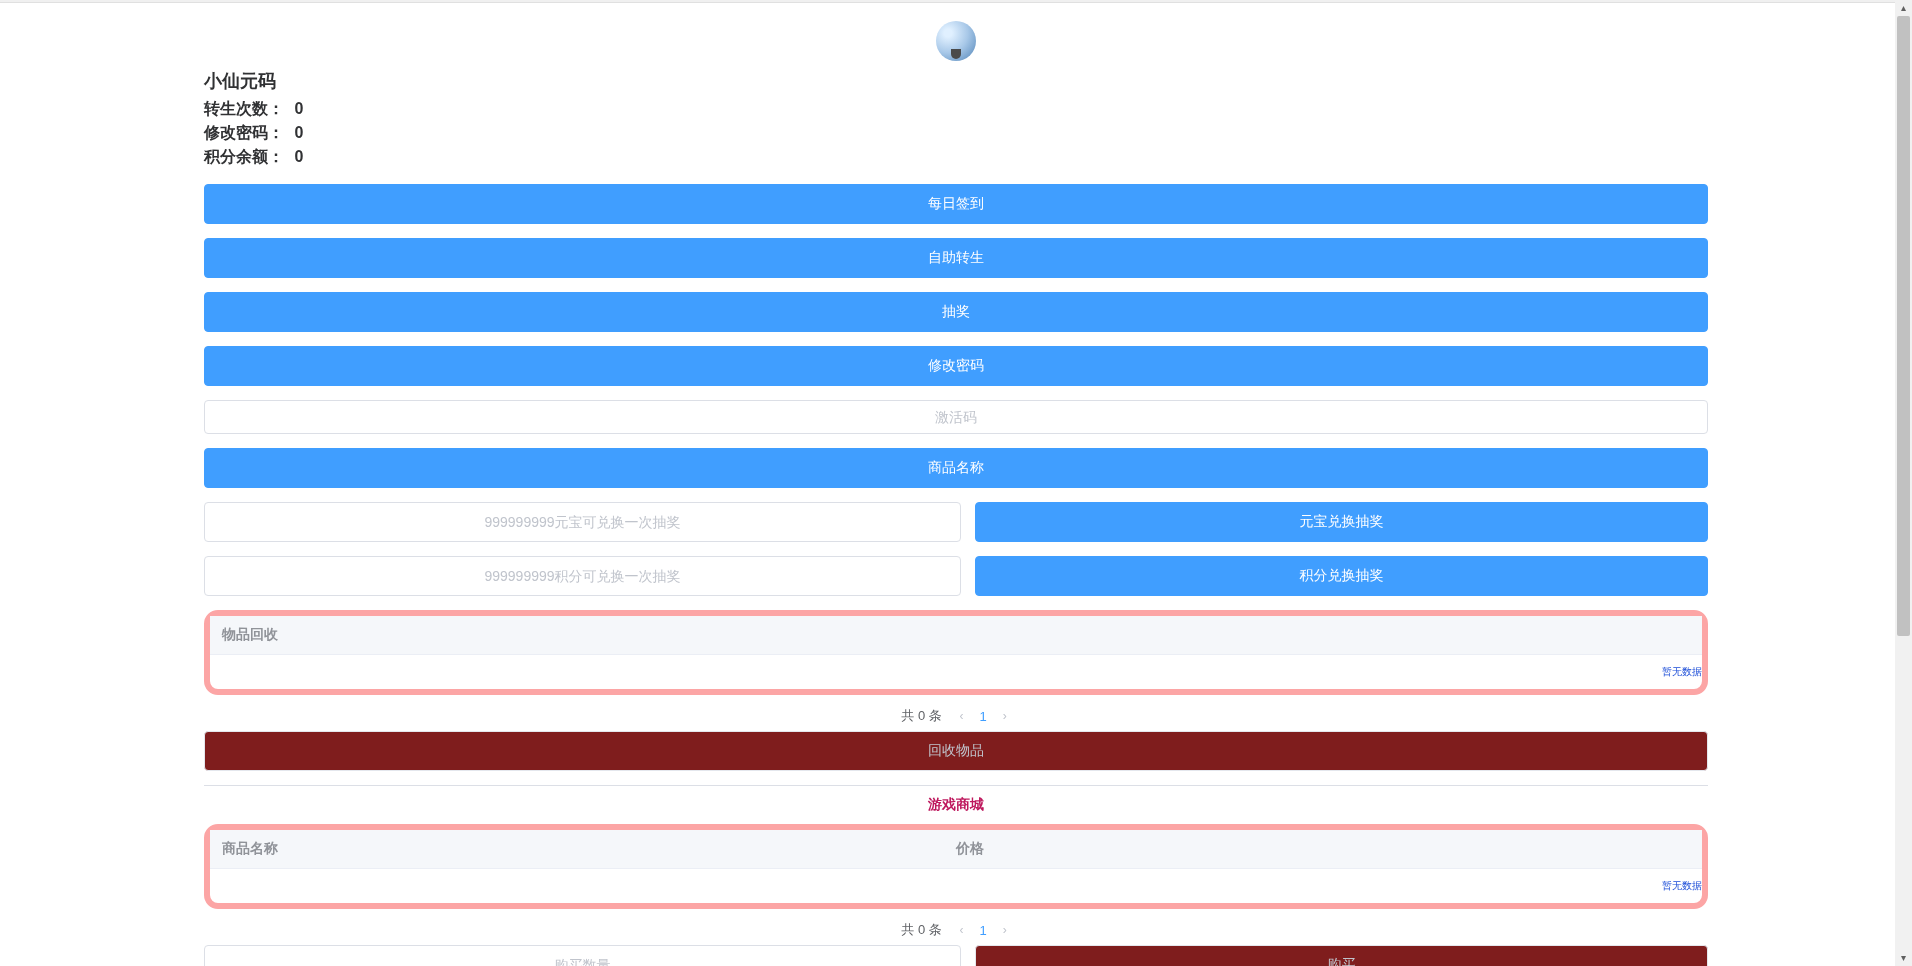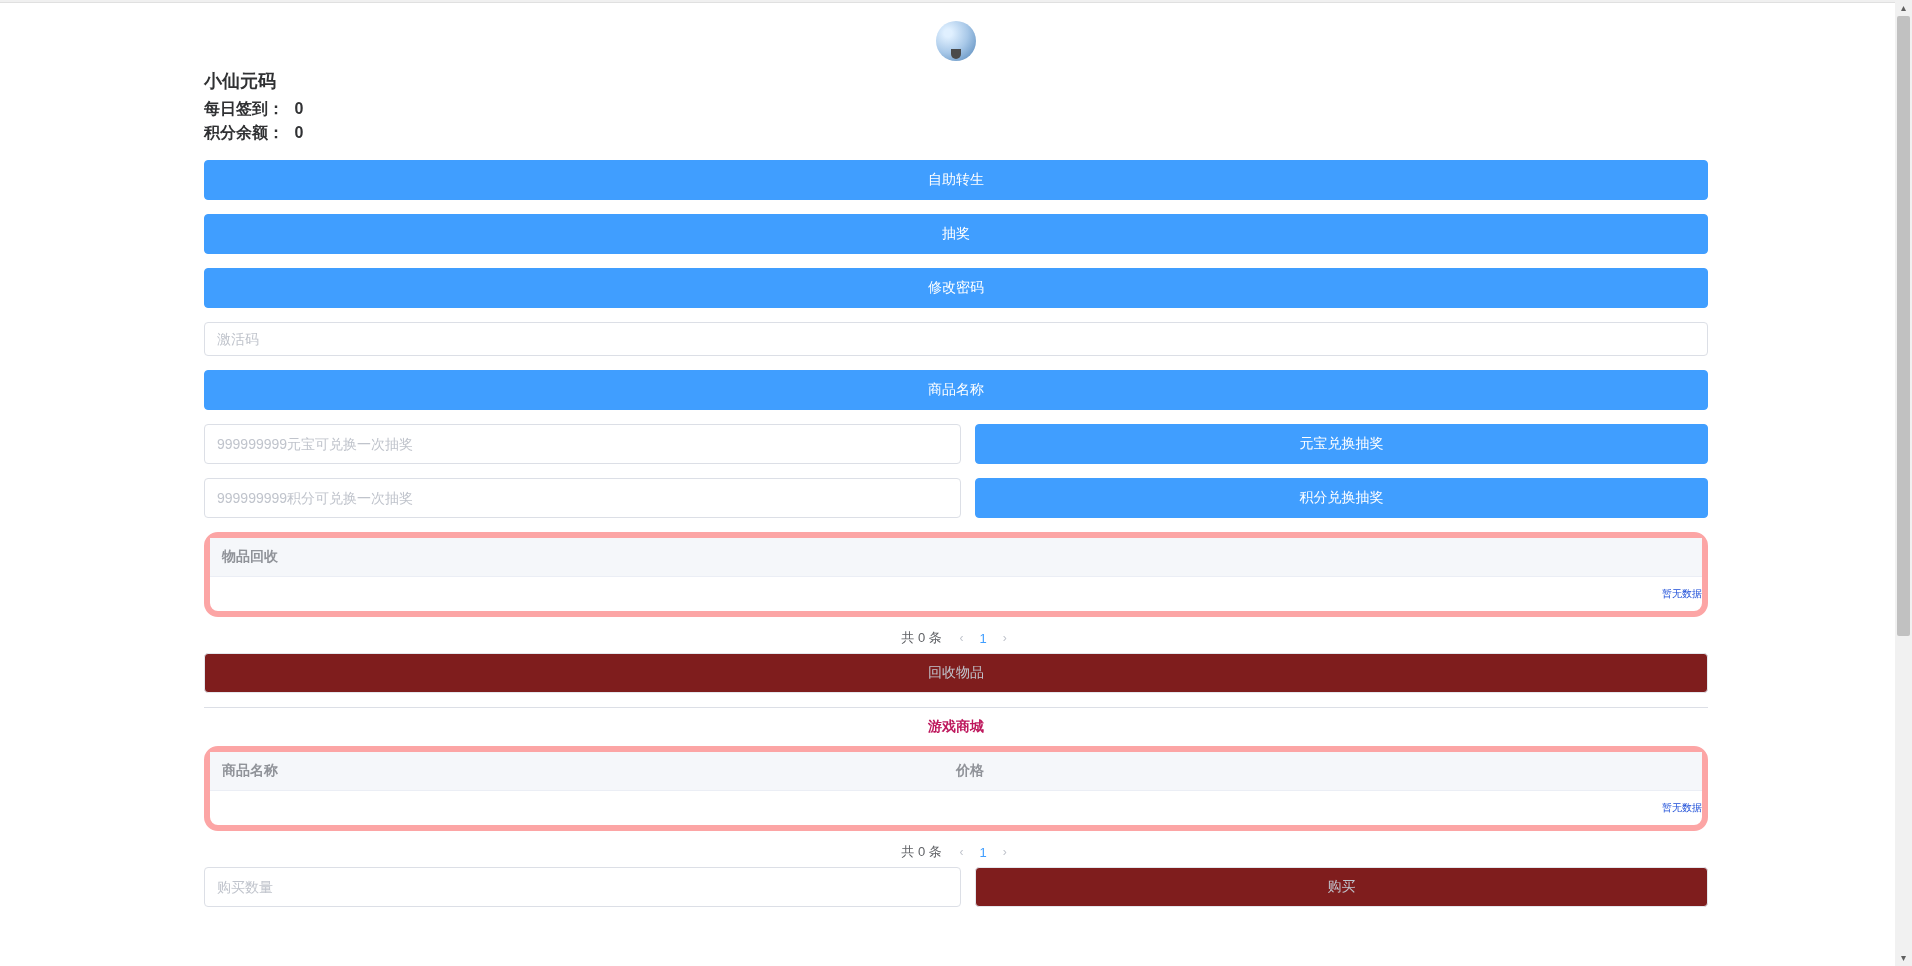--- a/index.html
+++ b/index.html
@@ -85,20 +85,21 @@
 .input {
   display: block;
   width: 100%;
   padding: 8px 12px;
   border: 1px solid #dcdfe6;
   border-radius: 4px;
   font-size: 14px;
   color: #606266;
   background: #ffffff;
   margin-bottom: 14px;
+  text-align: center;
 }
 .input::placeholder {
   color: #c0c4cc;
 }
 .row {
   display: flex;
   gap: 14px;
   margin-bottom: 14px;
 }
 .row .input {
@@ -209,29 +210,34 @@
 <body>
 
 <div class="browser-top"></div>
 
 <div class="page-container">
 
   <div class="header">
     <div class="avatar"></div>
     <div class="username">小仙元码</div>
     <div class="stats-line">
-      <span class="stats-label">每日签到：</span>
+      <span class="stats-label">转生次数：</span>
+      <span class="stats-value">0</span>
+    </div>
+    <div class="stats-line">
+      <span class="stats-label">修改密码：</span>
       <span class="stats-value">0</span>
     </div>
     <div class="stats-line">
       <span class="stats-label">积分余额：</span>
       <span class="stats-value">0</span>
     </div>
   </div>
 
+  <button class="btn">每日签到</button>
   <button class="btn">自助转生</button>
   <button class="btn">抽奖</button>
   <button class="btn">修改密码</button>
 
   <input class="input" type="text" placeholder="激活码" style="">
 
   <button class="btn">商品名称</button>
 
   <div class="row">
     <input class="input" type="text" placeholder="999999999元宝可兑换一次抽奖" style="">

